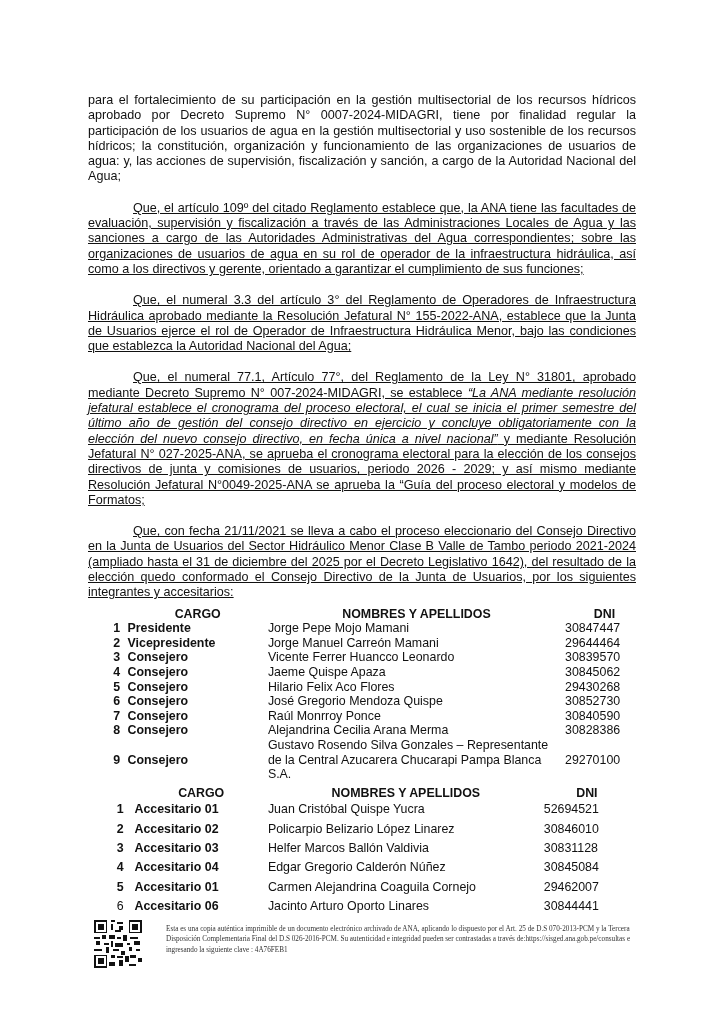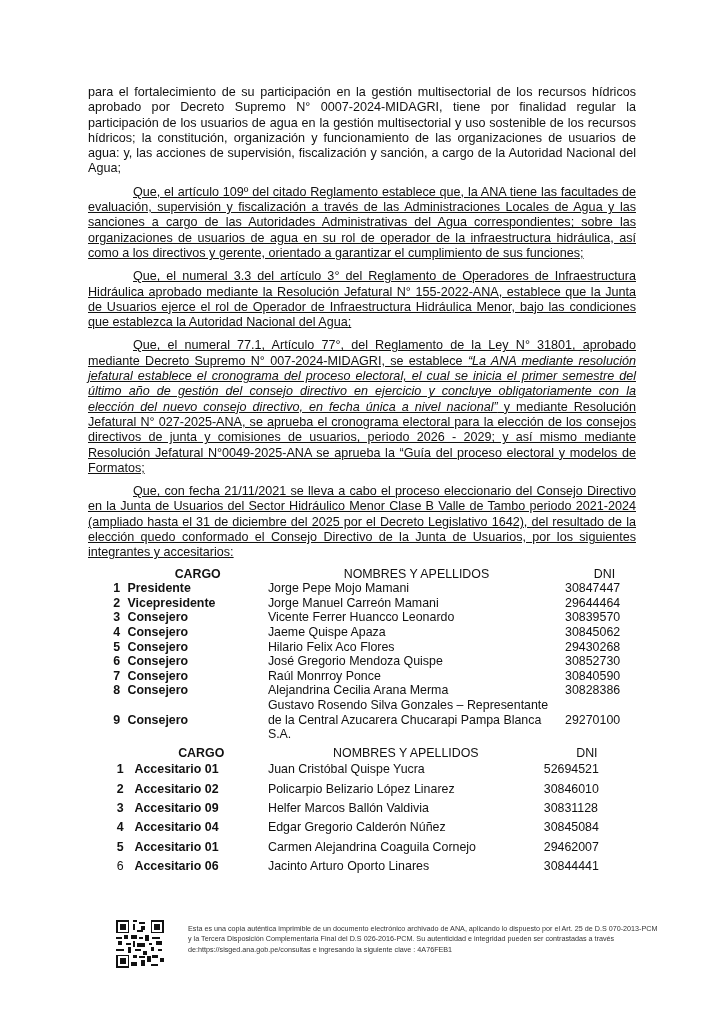--- a/index.html
+++ b/index.html
@@ -1,43 +1,43 @@
 <!DOCTYPE html>
 <html><head>
 <meta charset="utf-8">
 <style>
   html, body { margin:0; padding:0; background:#ffffff; }
   body { width:724px; height:1024px; position:relative; overflow:hidden;
          font-family:"Liberation Sans", sans-serif; color:#111; }
   .page { position:absolute; left:88px; top:77px; width:548px; }
-  p.para { margin:8px 0 6px 0; font-size:12.6px; line-height:15.3px; text-align:justify; }
+  p.para { margin:16px 0 6px 0; font-size:12.6px; line-height:15.3px; text-align:justify; }
   p.indent { text-indent:45px;text-decoration:underline; }
   i { font-style:italic; }
   table.members { border-collapse:collapse; font-size:12.4px; margin-left:18px; }
   table.members td, table.members th { padding:0; line-height:14.6px; vertical-align:middle; }
-  table.members th { font-weight:normal; }
+  table.members th { font-weight:bold; }
   .t1 { width:548px; margin-top:4px; }
   .t1 .c-num { width:22px; text-align:center; font-weight:bold; }
   .t1 .c-cargo { width:142px; font-weight:bold; }
   .t1 .c-name { width:304px; }
   .t1 .c-dni { width:80px; text-align:left; }
   .t1 th.h-cargo { text-align:center; }
   .t1 th.h-name { text-align:center; padding-left:0; }
   .t1 th.h-dni { text-align:center; padding-right:10px; }
   .t2 { width:548px; margin-top:4px; }
   .t2 td { line-height:19.3px !important; }
   .t2 .c-num { width:30px; text-align:center; font-weight:bold; }
   .t2 .c-cargo { width:138px; font-weight:bold; }
   .t2 .c-name { width:290px; }
   .t2 .c-dni { width:90px; text-align:left; padding-left:0; }
   .t2 th.h-cargo { text-align:center; }
   .t2 th.h-name { text-align:center; }
   .t2 th.h-dni { text-align:center; padding-right:24px; }
   .t2 .num-plain { font-weight:normal; }
-  .footer { position:absolute; left:116px; top:920px; width:540px; height:60px; }
+  .footer { position:absolute; left:94px; top:920px; width:540px; height:60px;font-family:Liberation Serif, serif; }
   .qr { position:absolute; left:0; top:0; width:48px; height:48px; }
   .footer-text { position:absolute; left:72px; top:4px; width:470px; font-size:7.2px; line-height:10.4px; color:#333; }
 </style>
 </head>
 <body>
 
 <div class="page">
   <p class="para">para el fortalecimiento de su participación en la gestión multisectorial de los recursos hídricos aprobado por Decreto Supremo N° 0007-2024-MIDAGRI, tiene por finalidad regular la participación de los usuarios de agua en la gestión multisectorial y uso sostenible de los recursos hídricos; la constitución, organización y funcionamiento de las organizaciones de usuarios de agua: y, las acciones de supervisión, fiscalización y sanción, a cargo de la Autoridad Nacional del Agua;</p>
   <p class="para indent">Que, el artículo 109º del citado Reglamento establece que, la ANA tiene las facultades de evaluación, supervisión y fiscalización a través de las Administraciones Locales de Agua y las sanciones a cargo de las Autoridades Administrativas del Agua correspondientes; sobre las organizaciones de usuarios de agua en su rol de operador de la infraestructura hidráulica, así como a los directivos y gerente, orientado a garantizar el cumplimiento de sus funciones;</p>
   <p class="para indent">Que, el numeral 3.3 del artículo 3° del Reglamento de Operadores de Infraestructura Hidráulica aprobado mediante la Resolución Jefatural N° 155-2022-ANA, establece que la Junta de Usuarios ejerce el rol de Operador de Infraestructura Hidráulica Menor, bajo las condiciones que establezca la Autoridad Nacional del Agua;</p>
@@ -128,21 +128,21 @@
           <td class="c-dni">52694521</td>
         </tr>
         <tr>
           <td class="c-num">2</td>
           <td class="c-cargo">Accesitario 02</td>
           <td class="c-name">Policarpio Belizario López Linarez</td>
           <td class="c-dni">30846010</td>
         </tr>
         <tr>
           <td class="c-num">3</td>
-          <td class="c-cargo">Accesitario 09</td>
+          <td class="c-cargo">Accesitario 03</td>
           <td class="c-name">Helfer Marcos Ballón Valdivia</td>
           <td class="c-dni">30831128</td>
         </tr>
         <tr>
           <td class="c-num">4</td>
           <td class="c-cargo">Accesitario 04</td>
           <td class="c-name">Edgar Gregorio Calderón Núñez</td>
           <td class="c-dni">30845084</td>
         </tr>
         <tr>

